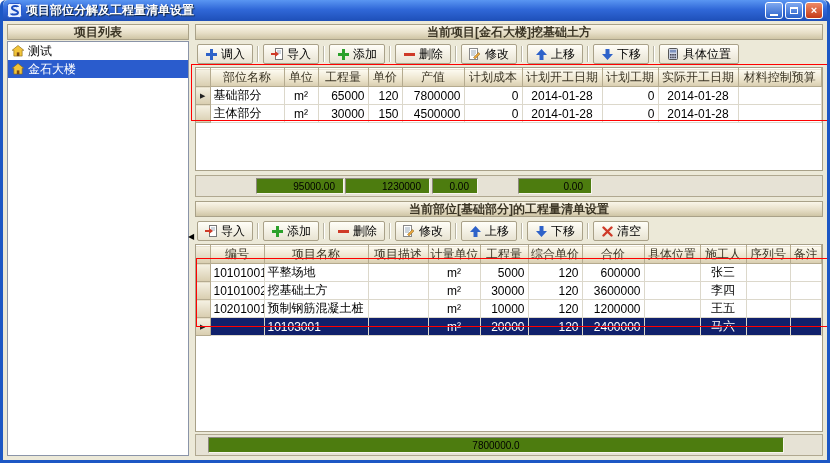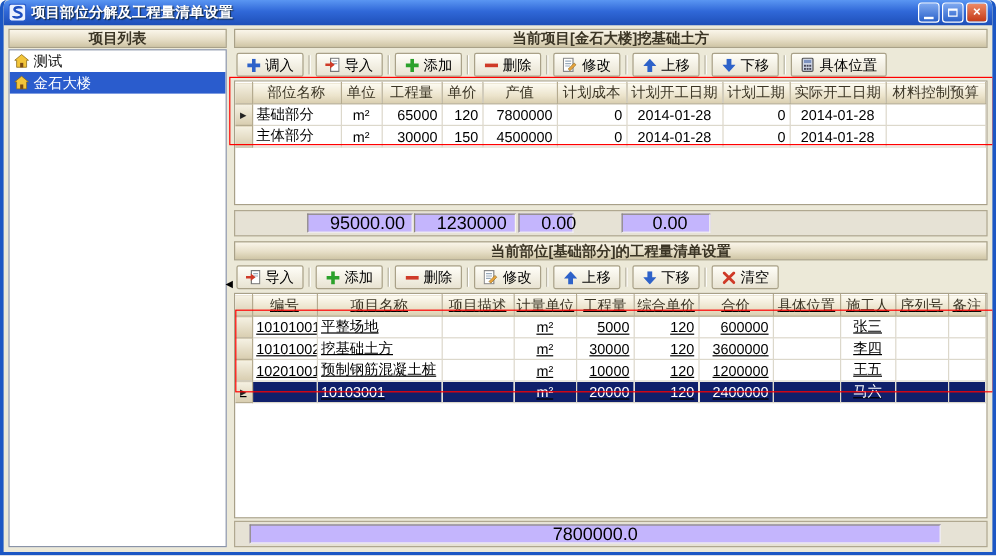--- a/index.html
+++ b/index.html
@@ -49,21 +49,21 @@
   .tbtn {
     display: inline-flex; align-items: center; gap: 4px; height: 20px; padding: 0 7px;
     border: 1px solid #a9a188; border-radius: 2px; background: linear-gradient(180deg, #fffef8, #e8e3d2);
     font-family: inherit; font-size: 12px; color: #000; cursor: default; white-space: nowrap;
   }
   .tsep { width: 0; height: 16px; border-left: 1px solid #b9b5a3; border-right: 1px solid #fff; margin: 0 2px; }
   .icn { display: inline-flex; width: 12px; height: 12px; align-items: center; justify-content: center; }
   
   .gridwrap { background: #fff; border: 1px solid #a8a088; margin-top: 2px; overflow: hidden; }
   .gridwrap.g1 { height: 104px; }
-  .gridwrap.g2 { flex: 1; text-decoration: underline; }
+  .gridwrap.g2 { flex: 1; }
   table { border-collapse: collapse; table-layout: fixed; width: 100%; font-size: 12px; }
   th {
     height: 16px; font-weight: normal; color: #3b3525; text-align: center;
     background: linear-gradient(180deg, #fdfbf2 0%, #ece4cc 60%, #d8cdaf 100%);
     border-right: 1px solid #b5ab8f; border-bottom: 1px solid #b5ab8f; border-top: 1px solid #fff;
     overflow: hidden; white-space: nowrap; padding: 0 2px;
   }
   td {
     height: 16px; background: #fff; color: #000; padding: 0 3px;
     border-right: 1px solid #dcd8cb; border-bottom: 1px solid #dcd8cb;
@@ -88,23 +88,23 @@
   .t2 th:nth-child(7){width:54px} .t2 th:nth-child(8){width:62px} .t2 th:nth-child(9){width:56px}
   .t2 th:nth-child(10){width:46px} .t2 th:nth-child(11){width:44px}
   .t2 td:nth-child(5){text-align:center}
   .t2 td:nth-child(6),.t2 td:nth-child(7),.t2 td:nth-child(8){text-align:right}
   .t2 td:nth-child(10){text-align:center}
   
   .sumstrip { position: relative; height: 22px; background: #e6e2d5; border: 1px solid #b0a890; }
   .sumstrip.s1 { margin-top: 4px; }
   .sumstrip.s2 { margin-top: 2px; }
   .sumbox {
-    position: absolute; top: 2px; height: 16px; line-height: 15px; font-size: 15px;
-    background: #c4b5fd; border: 1px solid; border-color: #8c887c #f7f5ed #f7f5ed #8c887c;
-    text-align: right; padding: 0 18px; color: #000;
+    position: absolute; top: 2px; height: 16px; line-height: 15px; font-size: 10px;
+    background: #4d7c0f; border: 1px solid; border-color: #8c887c #f7f5ed #f7f5ed #8c887c;
+    text-align: right; padding: 0 8px; color: #000;
   }
   .sumbox.b1 { left: 60px; width: 88px; }
   .sumbox.b2 { left: 149px; width: 85px; }
   .sumbox.b3 { left: 236px; width: 46px; }
   .sumbox.b4 { left: 322px; width: 74px; }
   .sumbox.wide { left: 12px; width: 576px; text-align: center; }
   
   .ann { position: absolute; border: 1px solid #ff0000; pointer-events: none; }
 </style>
 </head>

